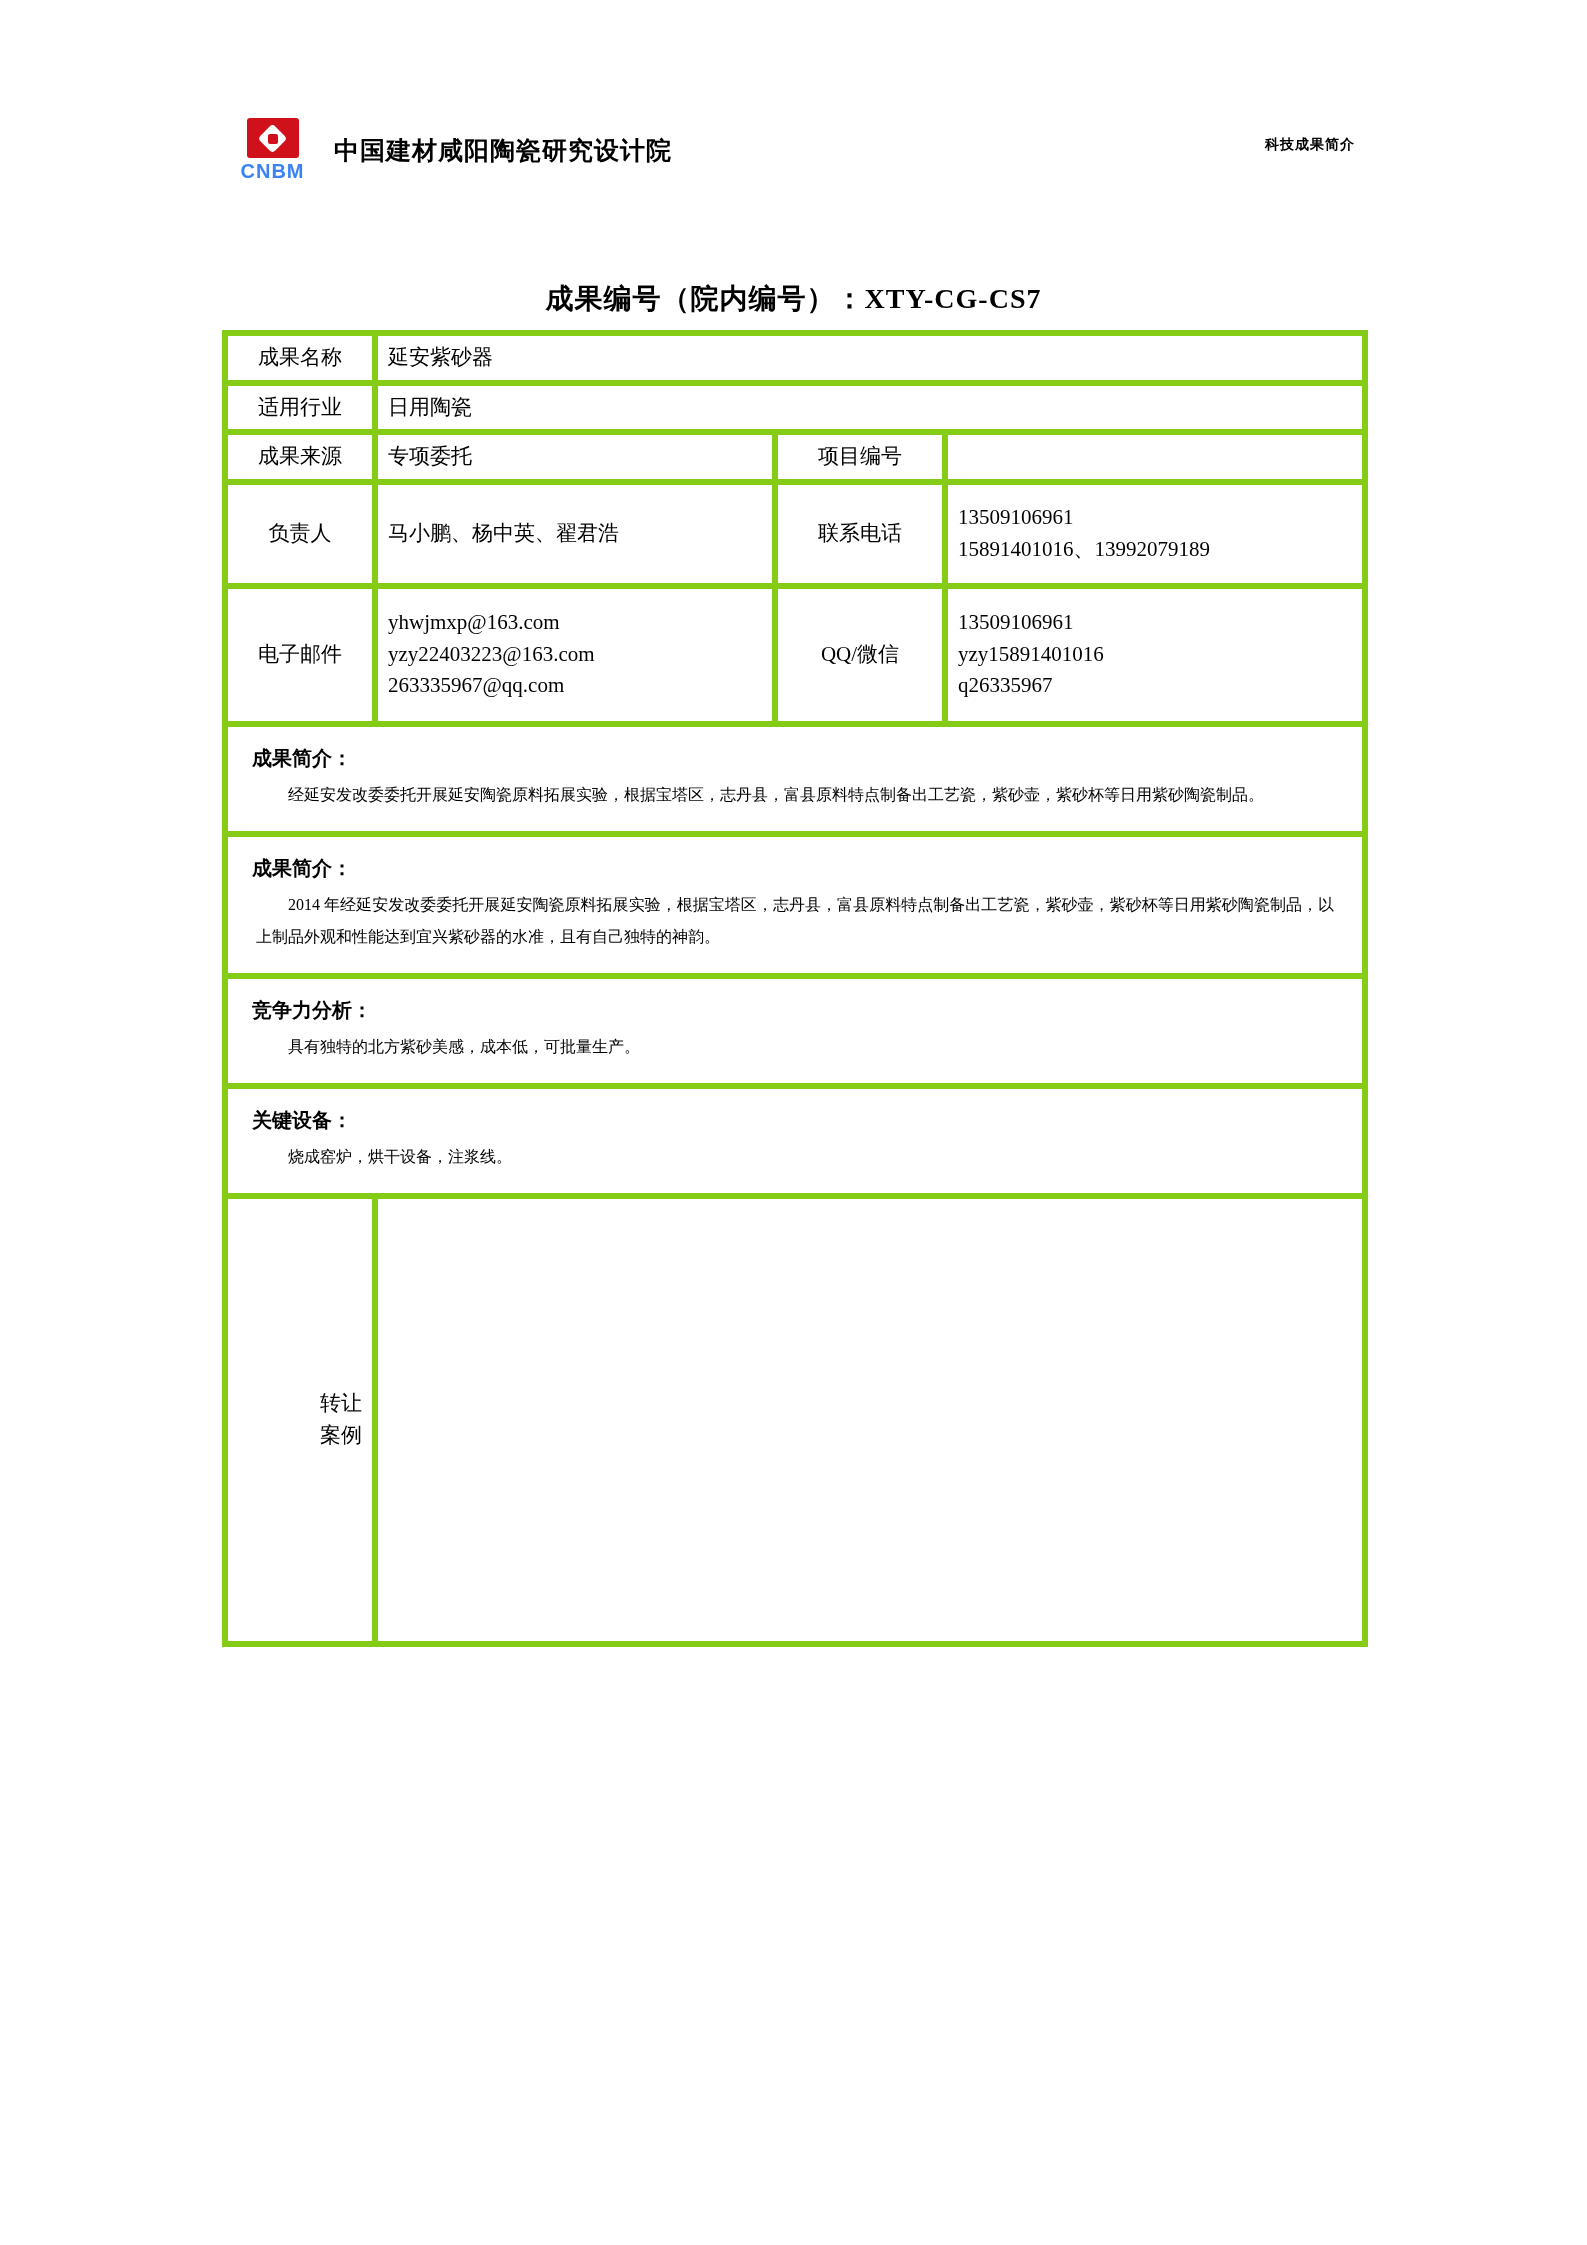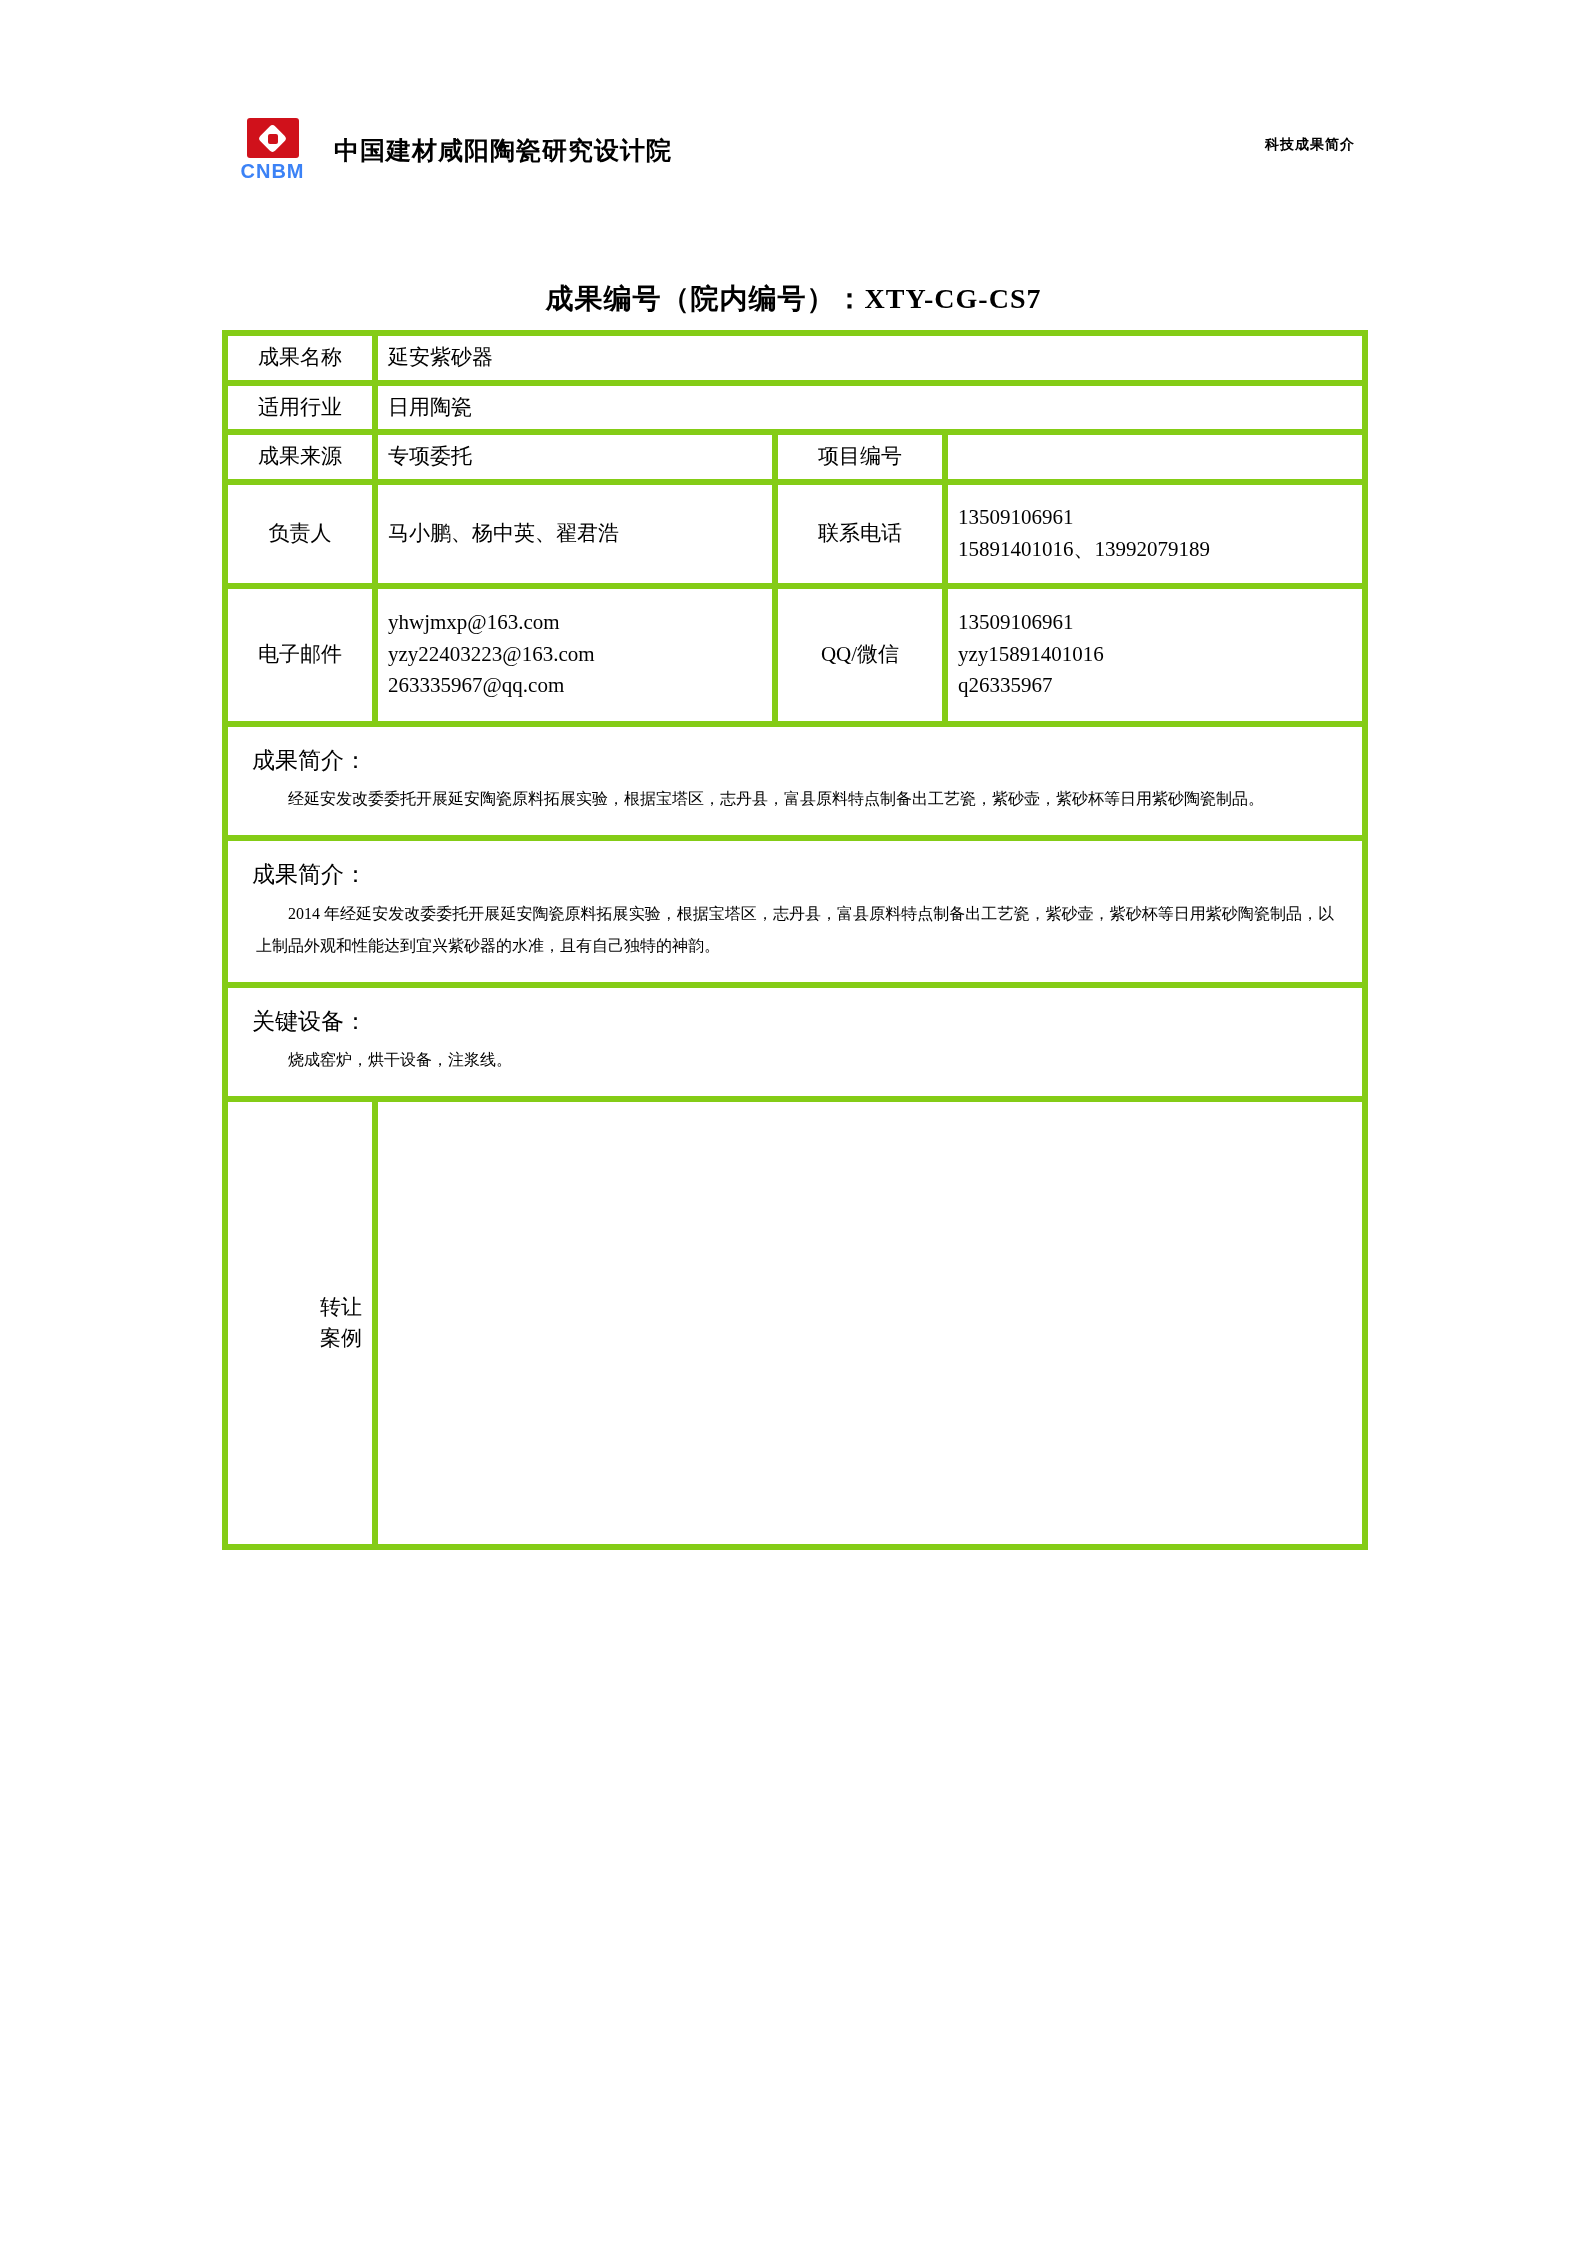--- a/index.html
+++ b/index.html
@@ -126,22 +126,22 @@
     width: 160px;
     text-align: center;
   }
   .row-h { height: 46px; }
 
   .multi {
     line-height: 1.55;
   }
   .sec-head {
     font-family: "Liberation Sans", sans-serif;
-    font-weight: normal;
-    font-size: 23px;
+    font-weight: bold;
+    font-size: 20px;
     padding: 10px 14px 4px 14px;
   }
   .sec-body {
     font-size: 16px;
     line-height: 2.0;
     padding: 2px 18px 14px 18px;
     text-align: justify;
     text-justify: inter-ideograph;
   }
   .indent { text-indent: 2em; display: block; }
@@ -234,20 +234,28 @@
       <tr>
         <td colspan="4" class="cell-block">
           <div class="sec-head">成果简介：</div>
           <div class="sec-body">
             <span class="indent">2014 年经延安发改委委托开展延安陶瓷原料拓展实验，根据宝塔区，志丹县，富县原料特点制备出工艺瓷，紫砂壶，紫砂杯等日用紫砂陶瓷制品，以上制品外观和性能达到宜兴紫砂器的水准，且有自己独特的神韵。</span>
           </div>
         </td>
       </tr>
 
 
+      <tr>
+        <td colspan="4" class="cell-block">
+          <div class="sec-head">竞争力分析：</div>
+          <div class="sec-body">
+            <span class="indent">具有独特的北方紫砂美感，成本低，可批量生产。</span>
+          </div>
+        </td>
+      </tr>
 
       <tr>
         <td colspan="4" class="cell-block">
           <div class="sec-head">关键设备：</div>
           <div class="sec-body">
             <span class="indent">烧成窑炉，烘干设备，注浆线。</span>
           </div>
         </td>
       </tr>
 

